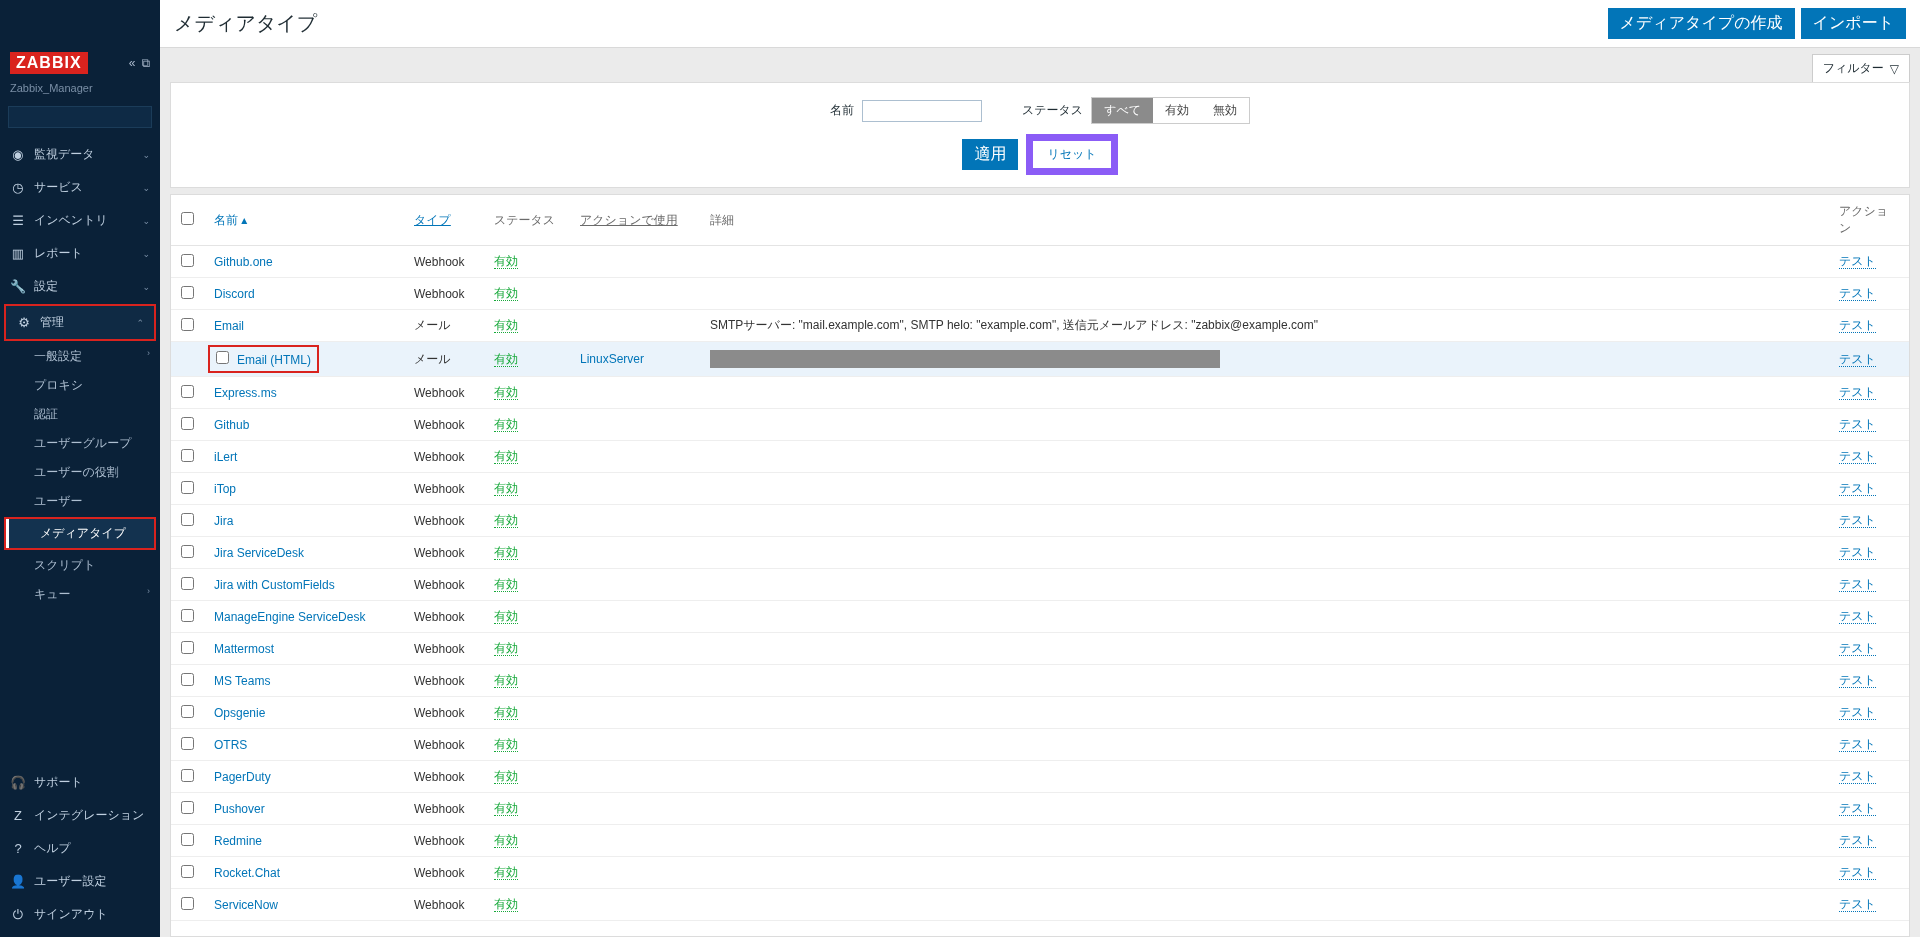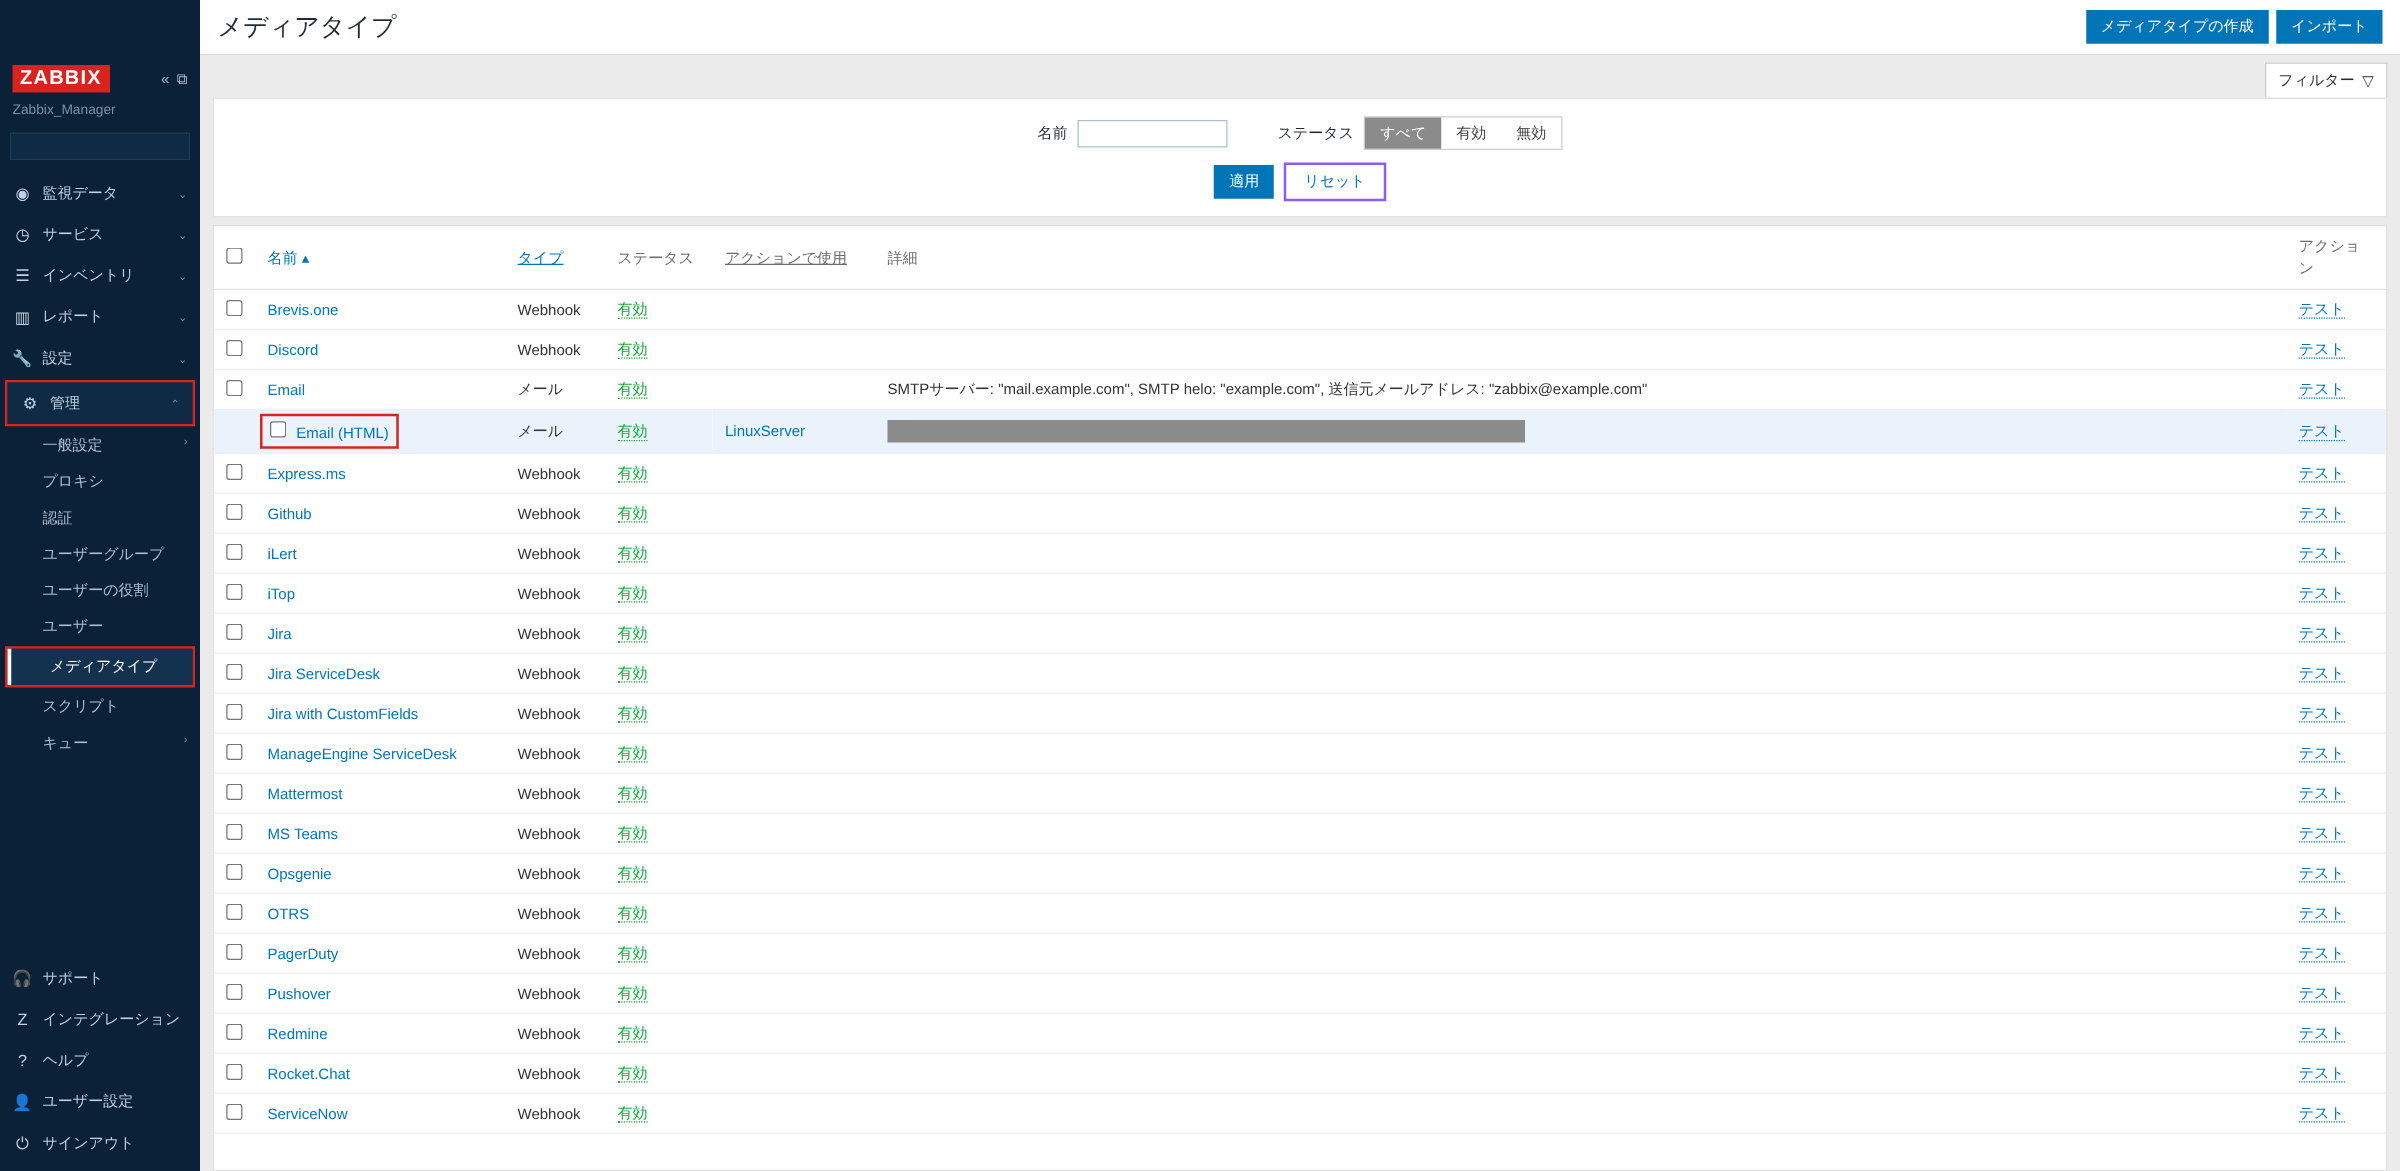--- a/index.html
+++ b/index.html
@@ -19,32 +19,32 @@
 .nav-sub .chev { margin-left:auto; font-size:9px; color:#7a8fa6;}
 .nav-sub.active { background:#13324f; color:#fff; border-left:3px solid #fff; padding-left:31px;}
 .nav-item.open { background:#0f2a44; }
 .bottom-nav { position:absolute; bottom:0; width:160px; background:#0a2138; padding-bottom:6px;}
 .hl-red { border:2px solid #d9231e; margin:1px 4px;}
 
 .main { flex:1; display:flex; flex-direction:column; height:937px; overflow:hidden;}
 .topbar { background:#fff; border-bottom:1px solid #d9d9d9; padding:8px 14px; display:flex; align-items:center;}
 .page-title { font-size:20px; color:#1f2c33; }
 .top-btns { margin-left:auto; display:flex; gap:6px;}
-.btn-blue{ background:#0275b8; color:#fff; border:none; padding:5px 12px; cursor:pointer; font-size:12px;}
+.btn-blue{ background:#0275b8; color:#fff; border:none; padding:5px 12px; cursor:pointer; font-size:16px;}
 .filter-tab-row{ display:flex; justify-content:flex-end; padding:6px 10px 0;}
 .filter-tab{ background:#fff; border:1px solid #ccc; border-bottom:none; padding:5px 10px; display:flex; align-items:center; gap:6px; font-size:12px; color:#1f2c33;}
 .filter-panel{ background:#fff; margin:0 10px; border:1px solid #dcdcdc; padding:14px 0 12px; display:flex; flex-direction:column; align-items:center; gap:10px;}
 .filter-row{ display:flex; align-items:center; gap:40px;}
 .fld{ display:flex; align-items:center; gap:8px;}
 .fld label{ color:#1f2c33;}
 .fld input[type=text]{ width:120px; height:22px; border:1px solid #acbfd0; padding:0 4px;}
 .seg{ display:flex; border:1px solid #ccc;}
 .seg span{ padding:4px 12px; cursor:pointer; color:#444;}
 .seg span.sel{ background:#8b8b8b; color:#fff;}
-.btn-outline{ background:#fff; border:2px solid #8b5cf6; color:#0275b8; padding:5px 14px; cursor:pointer;}
+.btn-outline{ background:#fff; border:7px solid #8b5cf6; color:#0275b8; padding:5px 14px; cursor:pointer;}
 .table-wrap{ margin:6px 10px 0; background:#fff; border:1px solid #dcdcdc; overflow-y:auto; flex:1;}
 table{ width:100%; border-collapse:collapse;}
 th{ text-align:left; font-weight:normal; color:#6b6b6b; padding:8px 10px; border-bottom:1px solid #e4e4e4; font-size:12px;}
 th.sorted{ color:#0275b8;}
 td{ padding:7px 10px; border-bottom:1px solid #eee; font-size:12px; color:#333;}
 td .lnk{ color:#0275b8; cursor:pointer;}
 td .test{ color:#0275b8; border-bottom:1px dotted #0275b8; cursor:pointer;}
 td .st{ color:#17a93a; border-bottom:1px dotted #17a93a; cursor:pointer;}
 tr.hover td{ background:#eaf3fb;}
 input[type=checkbox]{ width:13px; height:13px; cursor:pointer;}
@@ -197,21 +197,21 @@
         <th class="sorted col-type">タイプ</th>
         <th class="col-status">ステータス</th>
         <th class="col-used">アクションで使用</th>
         <th class="col-detail">詳細</th>
         <th class="col-action">アクション</th>
       </tr>
         </thead>
       <tbody id="tbody">
           <tr>
             <td><input type="checkbox" style=""></td>
-            <td><span class="lnk">Brevis.one</span></td>
+            <td><span class="lnk">Github.one</span></td>
             <td>Webhook</td>
             <td><span class="st">有効</span></td>
             <td></td>
             <td></td>
             <td><span class="test">テスト</span></td>
           </tr>
           <tr>
             <td><input type="checkbox" style=""></td>
             <td><span class="lnk">Discord</span></td>
             <td>Webhook</td>

